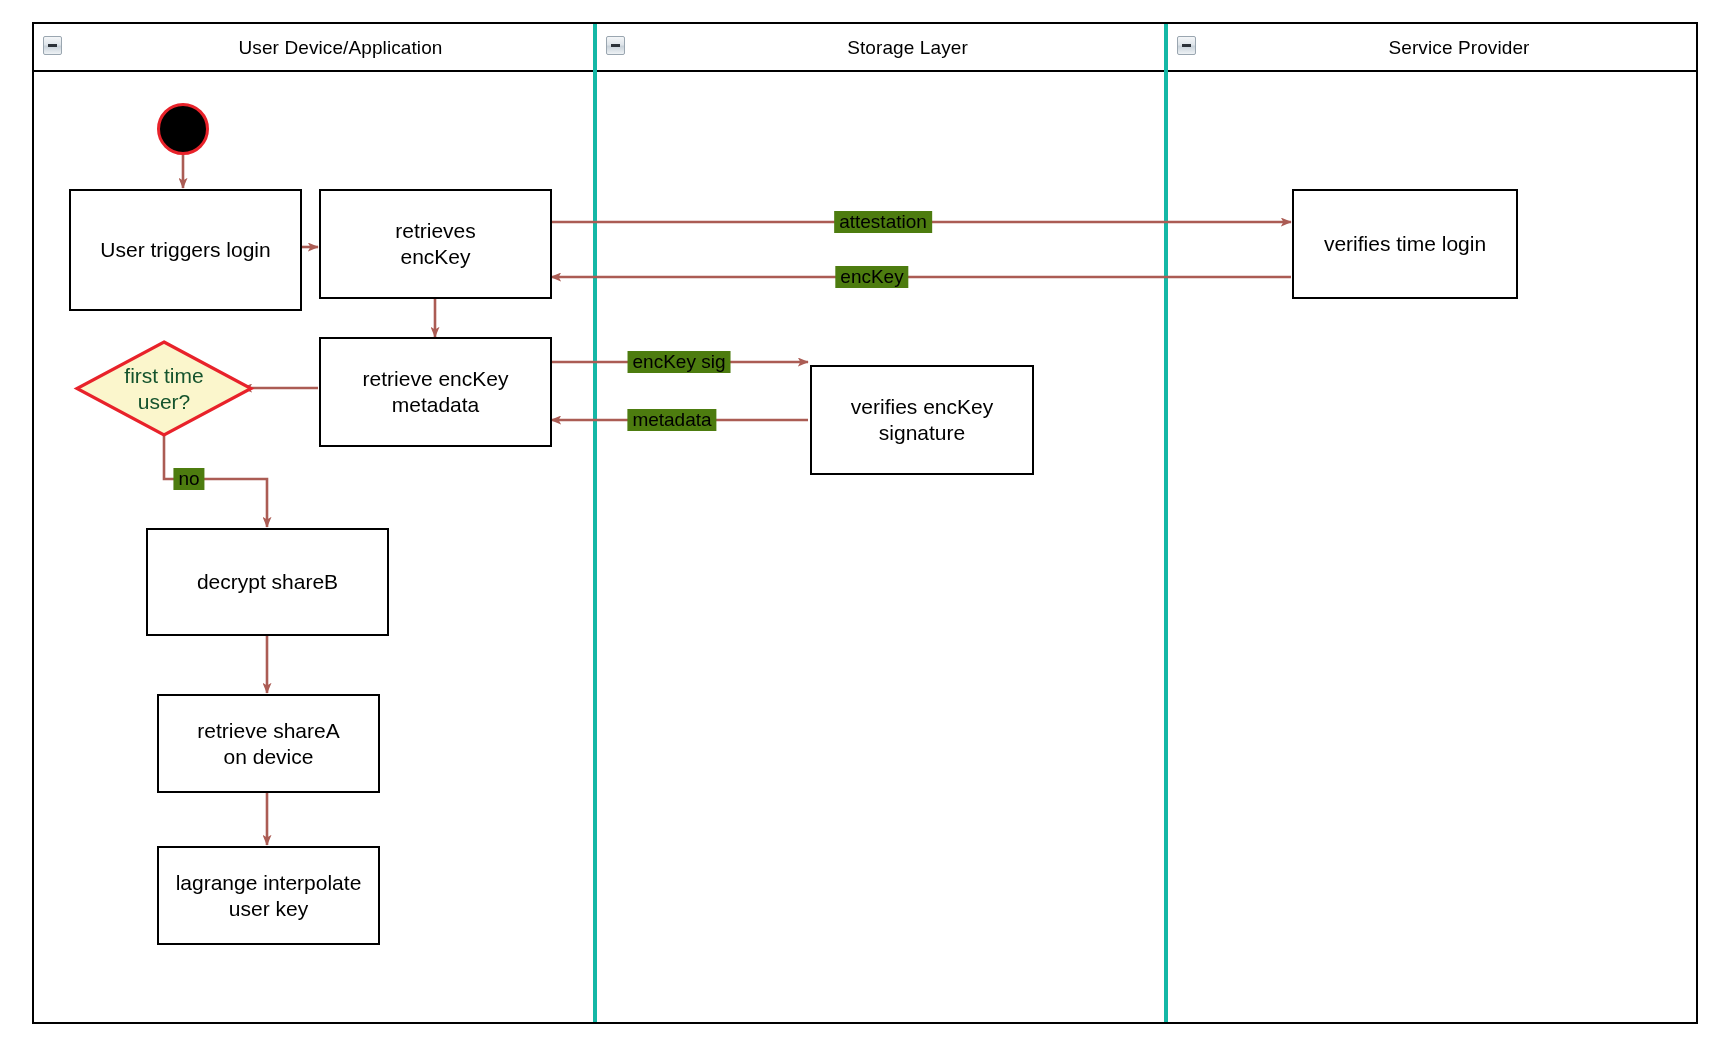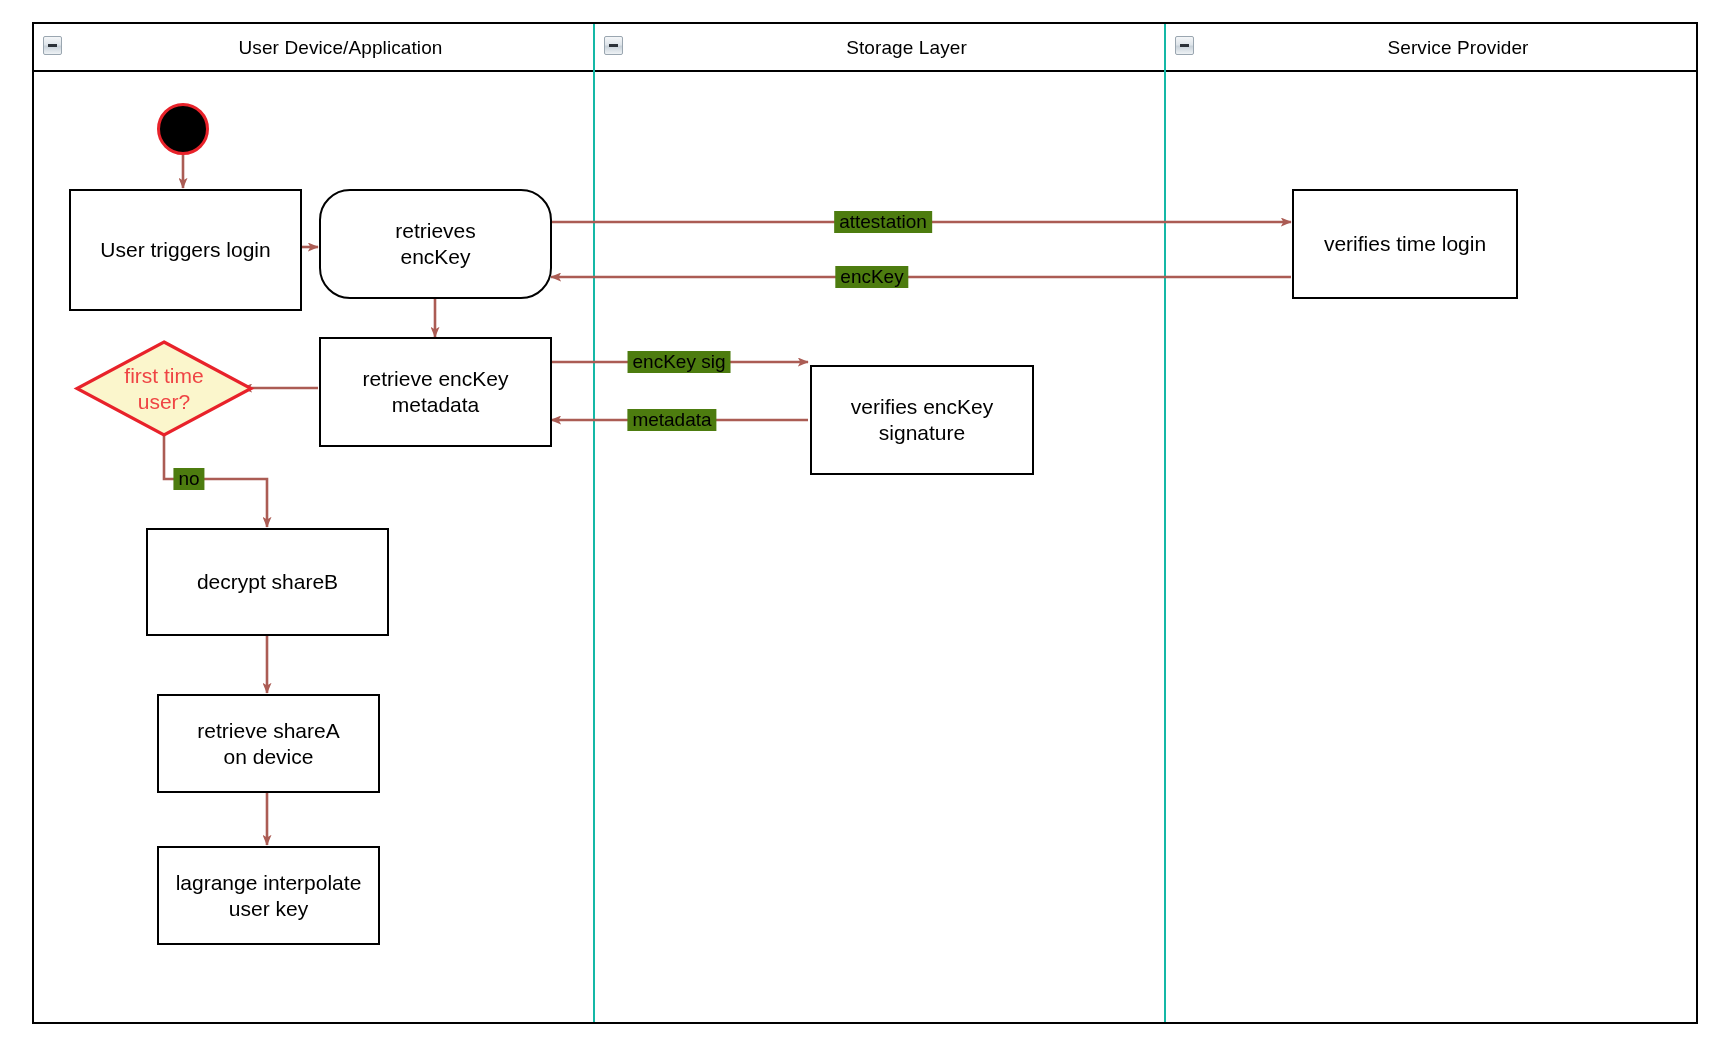--- a/index.html
+++ b/index.html
@@ -3,21 +3,21 @@
 <meta charset="utf-8">
 <style>
   html,body{margin:0;padding:0;background:#ffffff;}
   body{font-family:"Liberation Sans","DejaVu Sans",sans-serif;}
   #canvas{position:relative;width:1732px;height:1038px;background:#ffffff;overflow:hidden;}
 
   
   .pool{position:absolute;left:32px;top:22px;width:1666px;height:1002px;
         border:2px solid #000;box-sizing:border-box;background:#fff;}
   .lane{position:absolute;top:0;height:100%;box-sizing:border-box;}
-  .lane + .lane{border-left:2px solid #14b8a6;}
+  .lane + .lane{border-left:4px solid #14b8a6;}
   .lane-head{position:absolute;left:0;top:0;width:100%;height:48px;
              border-bottom:2px solid #000;box-sizing:border-box;background:#fff;}
   .lane-title{position:absolute;left:0;top:0;width:100%;height:48px;
               display:flex;align-items:center;justify-content:center;
               font-weight:normal;font-size:19px;color:#000;letter-spacing:.1px;margin-left:27px;}
   .collapse-icon{position:absolute;left:9px;top:12px;width:19px;height:19px;
       background:linear-gradient(180deg,#f4f6f8 0%,#dfe5ea 45%,#c9d2da 55%,#eef2f5 100%);
       border:1px solid #9aa6b0;border-radius:2px;box-sizing:border-box;
       display:flex;align-items:center;justify-content:center;cursor:pointer;}
   .collapse-icon i{display:block;width:9px;height:3px;background:#2b3138;}
@@ -26,21 +26,21 @@
   .node{position:absolute;box-sizing:border-box;display:flex;
         align-items:center;justify-content:center;text-align:center;
         font-size:21px;color:#000;line-height:1.22;white-space:pre-line;}
   .box{background:#fff;border:2px solid #000;}
   .start-node{position:absolute;border-radius:50%;background:#000;
               border:3px solid #e8222a;box-sizing:border-box;}
   .diamond-wrap{position:absolute;}
   .diamond-wrap svg{position:absolute;left:0;top:0;overflow:visible;}
   .diamond-label{position:absolute;left:0;top:0;width:100%;height:100%;
                  display:flex;align-items:center;justify-content:center;
-                 text-align:center;font-size:21px;color:#ef4444;line-height:1.2;
+                 text-align:center;font-size:21px;color:#14532d;line-height:1.2;
                  white-space:pre-line;}
 
   
   #edges{position:absolute;left:0;top:0;width:1732px;height:1038px;pointer-events:none;}
   .edge-label{position:absolute;background:#4d7c0f;padding:0 5px;font-size:19px;
               color:#000;transform:translate(-50%,-50%);white-space:nowrap;}
 </style>
 </head>
 <body>
 
@@ -105,21 +105,21 @@
       <path d="M267,635 L267,693"></path>
 
       <path d="M267,792 L267,845"></path>
     </g>
   </svg>
 
   <div class="start-node" style="left:157px;top:103px;width:52px;height:52px;"></div>
 
   <div class="node box" style="left:69px;top:189px;width:233px;height:122px;">User triggers login</div>
 
-  <div class="node box" style="left:319px;top:189px;width:233px;height:110px;border-radius:31px;">retrieves
+  <div class="node box" style="left:319px;top:189px;width:233px;height:110px;">retrieves
 encKey</div>
 
   <div class="node box" style="left:319px;top:337px;width:233px;height:110px;">retrieve encKey
 metadata</div>
 
   <div class="diamond-wrap" style="left:75px;top:340px;width:178px;height:97px;">
     <svg width="178" height="97" viewBox="0 0 178 97" xmlns="http://www.w3.org/2000/svg">
       <polygon points="89,2 176,48.5 89,95 2,48.5" fill="#fbf6cc" stroke="#e8222a" stroke-width="3.2"></polygon>
     </svg>
     <div class="diamond-label">first time

